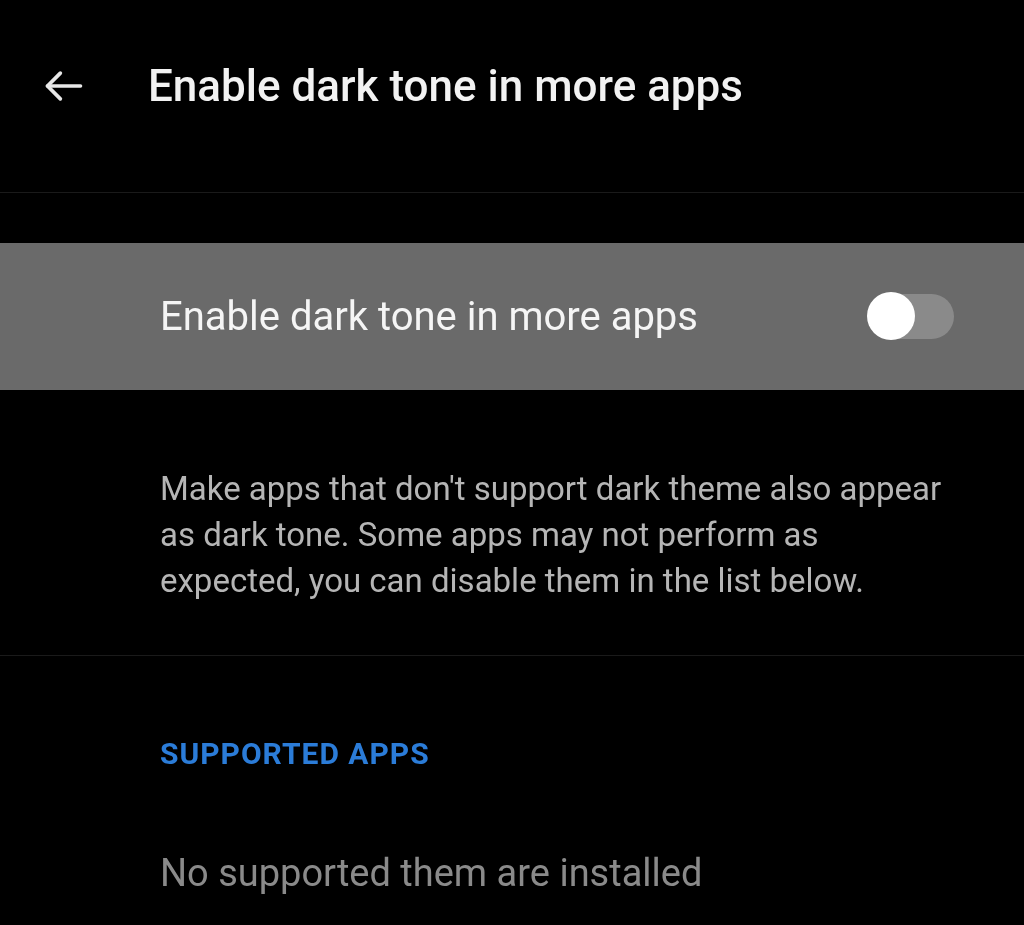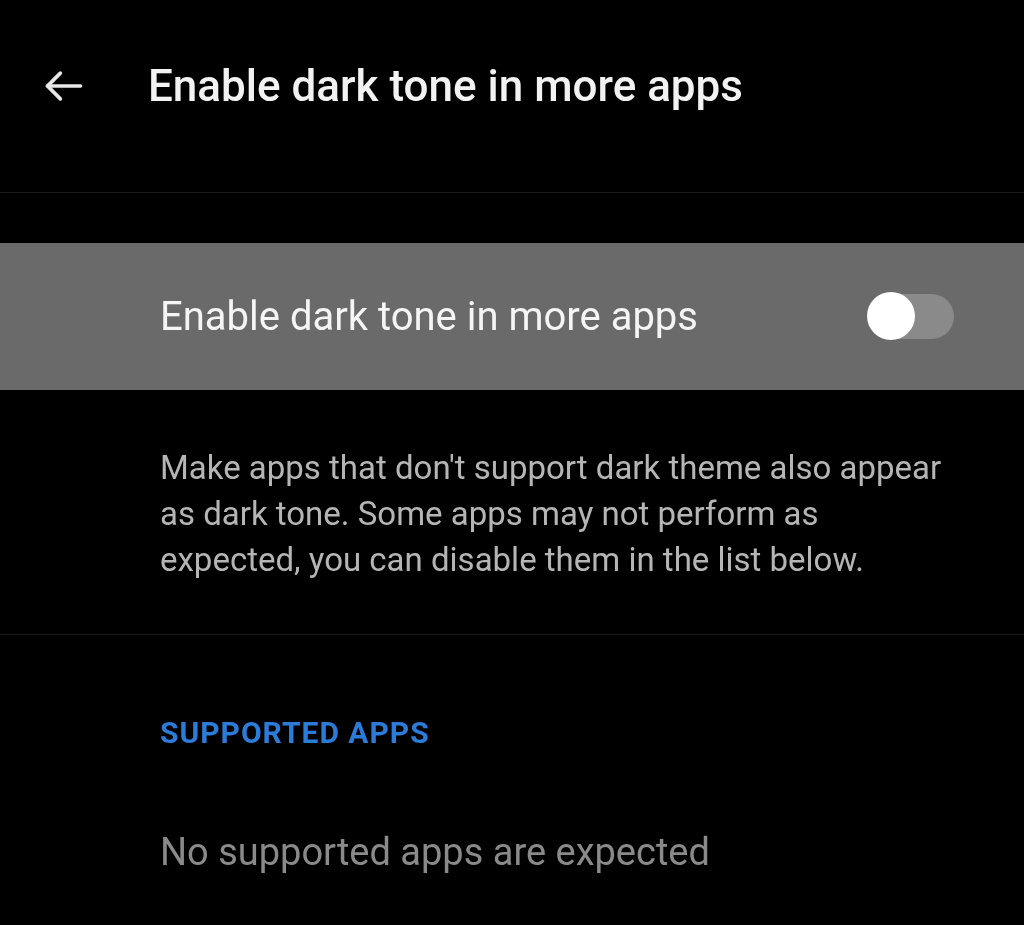--- a/index.html
+++ b/index.html
@@ -63,21 +63,21 @@
     .toggle-knob {
       position: absolute;
       width: 48px;
       height: 48px;
       background-color: #ffffff;
       border-radius: 50%;
       top: -2px;
       left: -2px;
     }
     .description {
-      padding: 55px 70px 50px 160px;
+      padding: 76px 70px 50px 160px;
       font-size: 33px;
       line-height: 1.4;
       color: #b5b5b5;
       border-bottom: 1px solid #1a1a1a;
     }
     .section-header {
       padding: 80px 70px 30px 160px;
       font-size: 30px;
       font-weight: 700;
       color: #2b7cd8;
@@ -106,13 +106,13 @@
   <span class="toggle-label">Enable dark tone in more apps</span>
   <div class="toggle-switch">
     <div class="toggle-knob"></div>
   </div>
 </div>
 
 <div class="description">Make apps that don't support dark theme also appear as dark tone. Some apps may not perform as expected, you can disable them in the list below.</div>
 
 <div class="section-header">SUPPORTED APPS</div>
 
-<div class="empty-message">No supported apps are expected</div>
+<div class="empty-message">No supported them are installed</div>
 
 </body></html>

